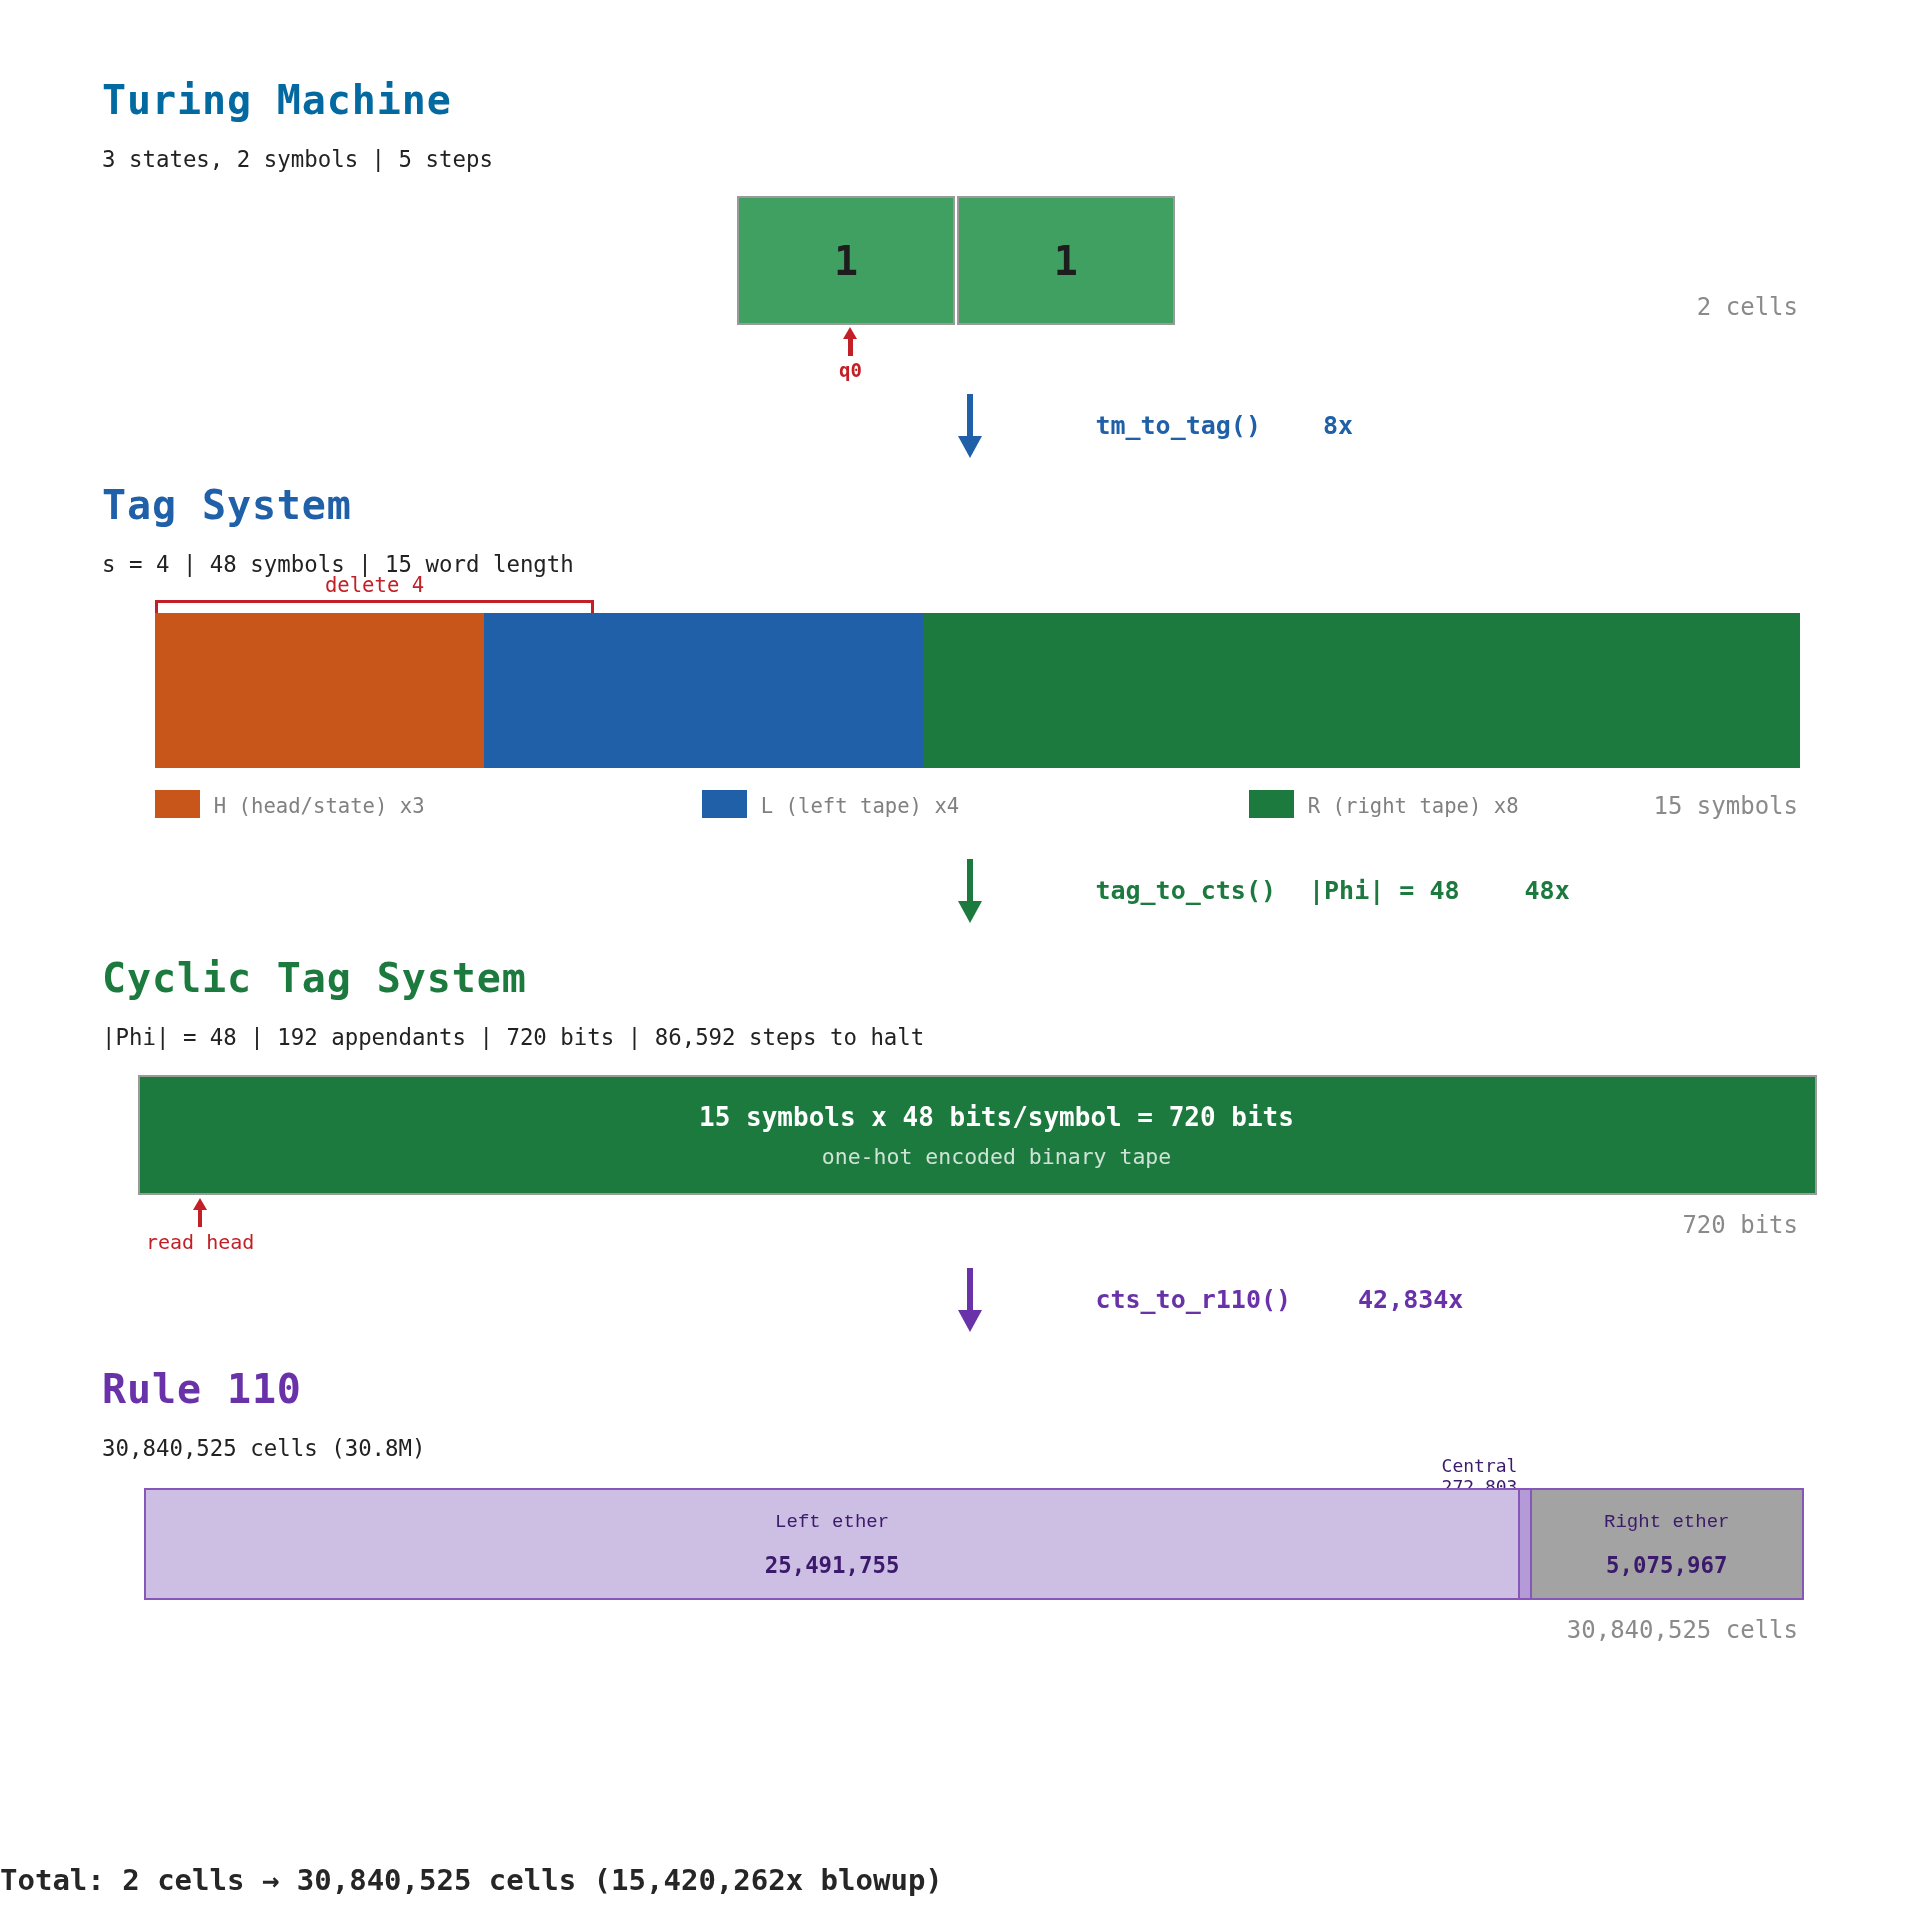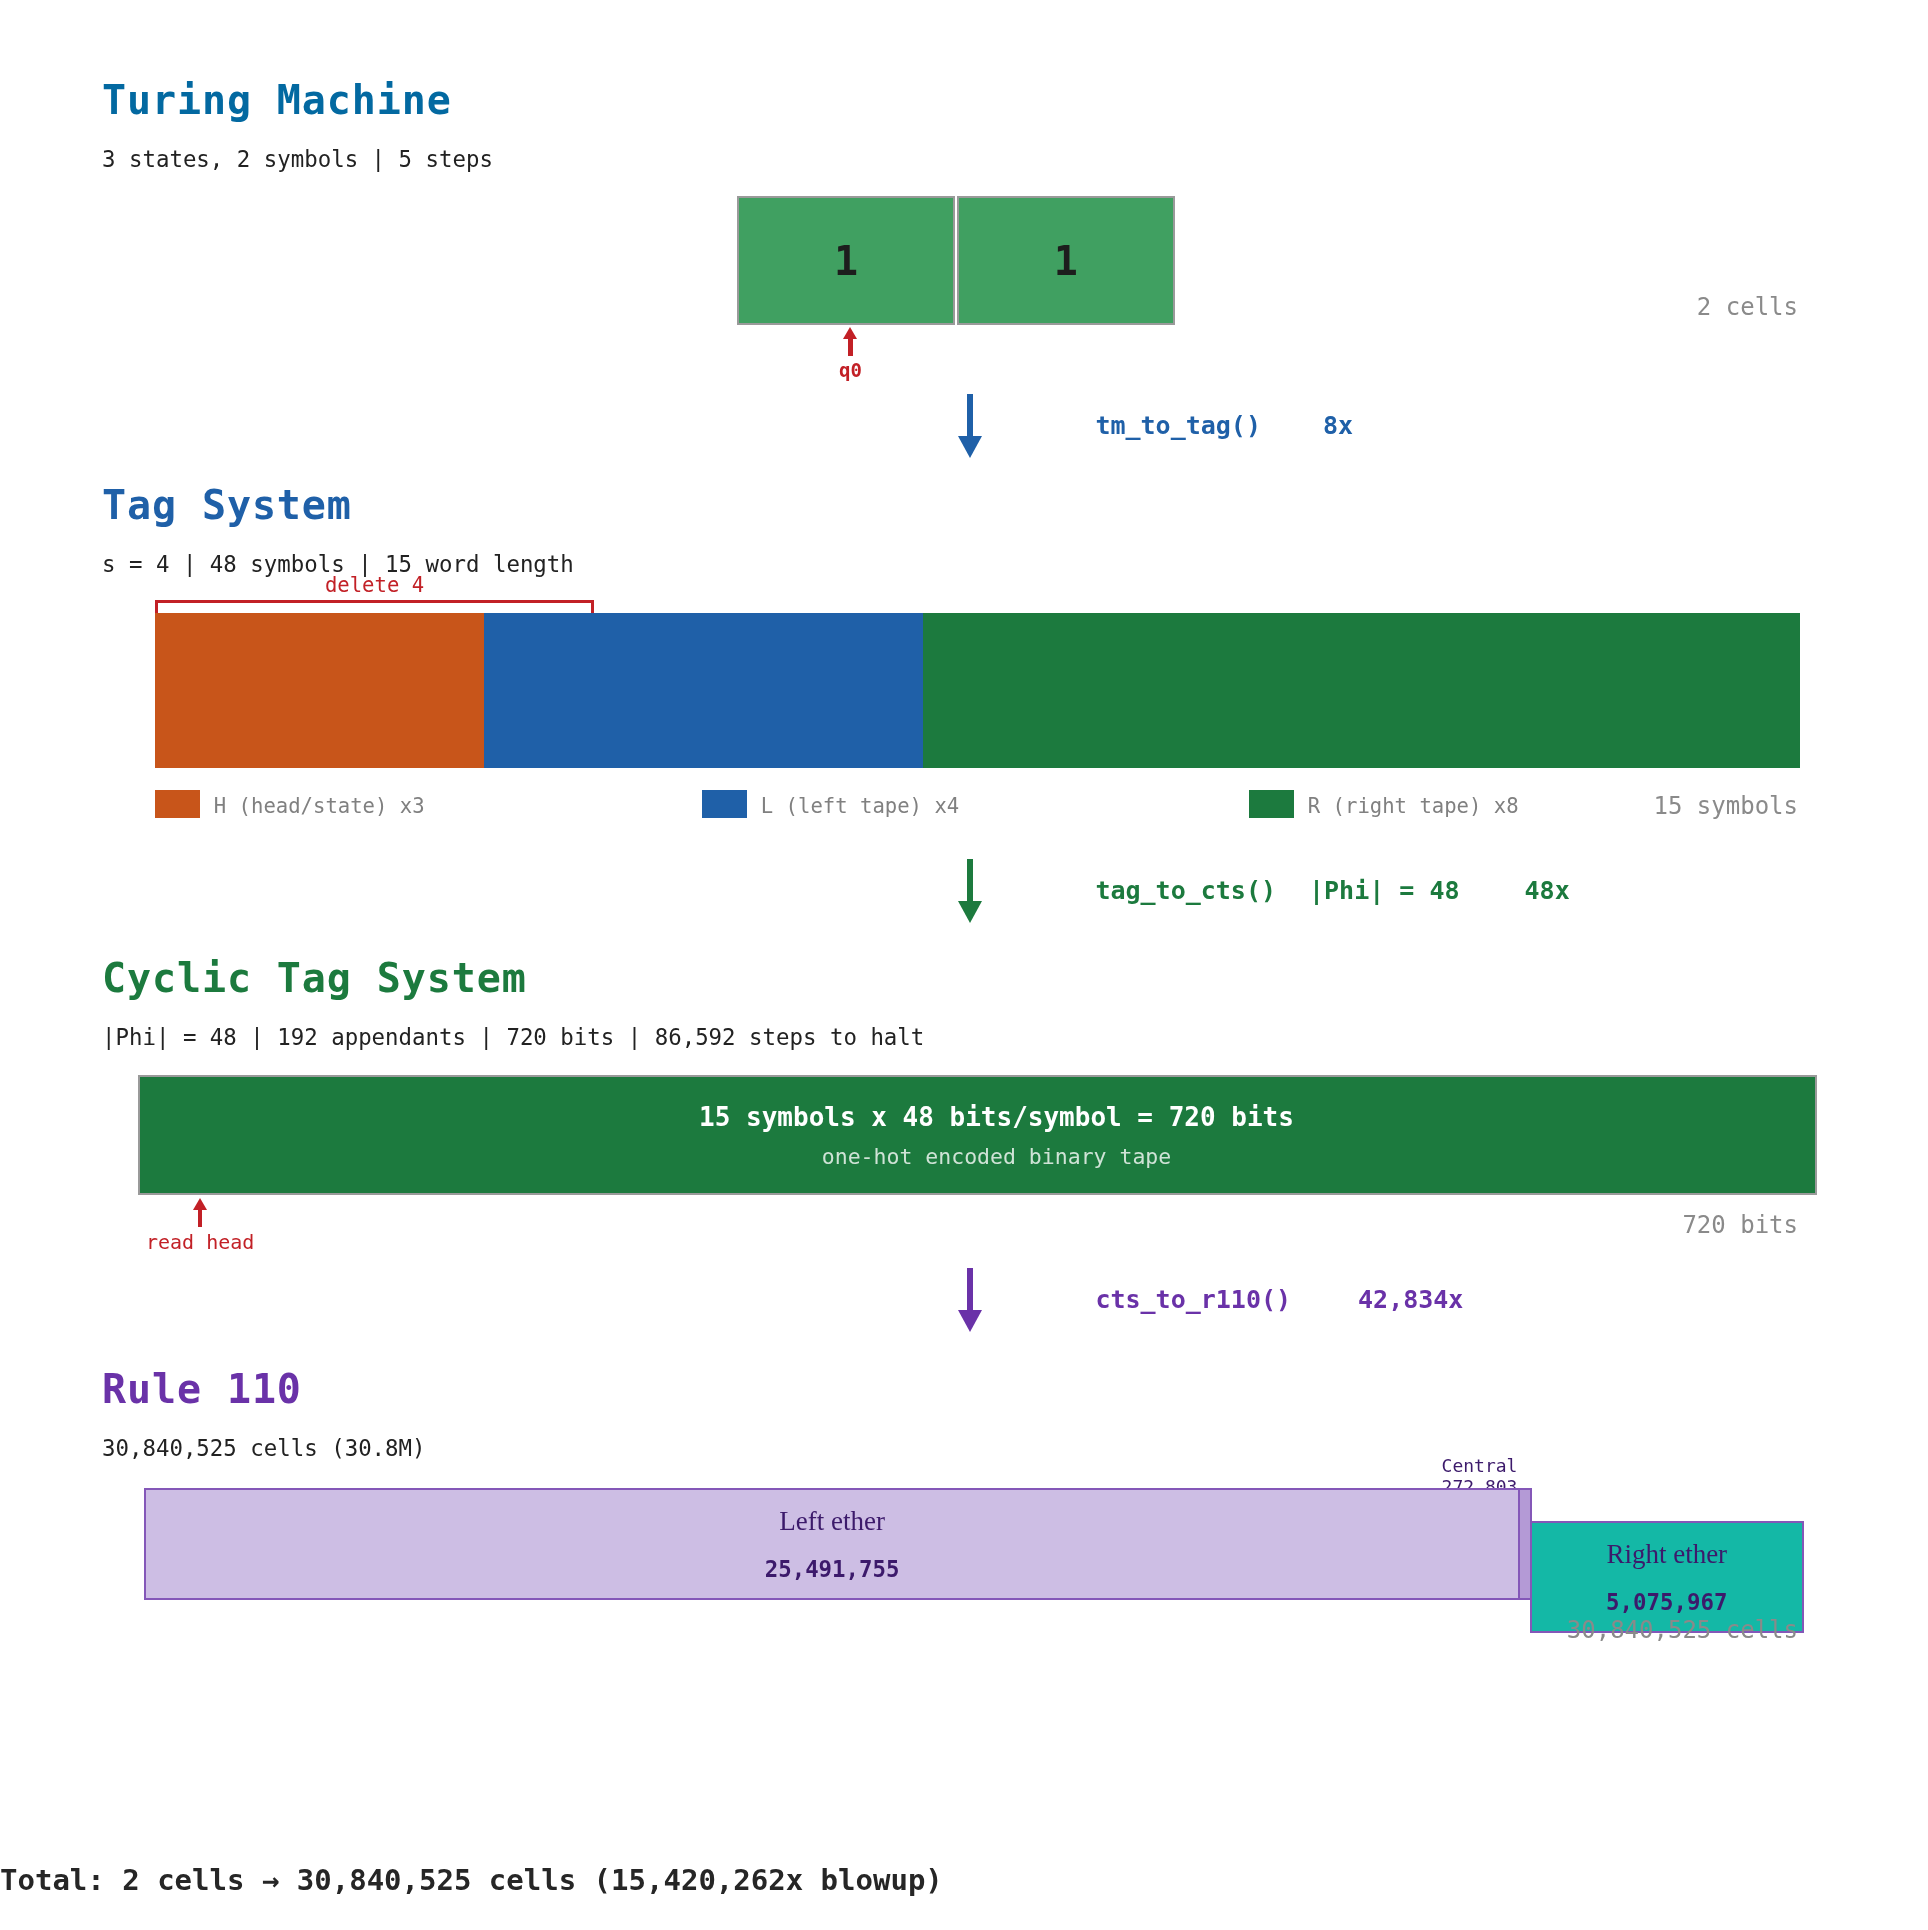--- a/index.html
+++ b/index.html
@@ -228,22 +228,22 @@
     box-sizing: border-box;
     border: 2.6px solid #8457B8;
     display: flex;
     flex-direction: column;
     align-items: center;
     justify-content: center;
     overflow: hidden;
   }
   .r110-seg + .r110-seg { margin-left: -2.6px; }
   .r110-name {
-    font-family: Liberation Serif, serif;
-    font-size: 27px;
+    font-family: Liberation Mono, monospace;
+    font-size: 19px;
     color: #3C1A6B;
     white-space: nowrap;
   }
   .r110-val {
     margin-top: 19px;
     font-family: "DejaVu Sans Mono", monospace;
     font-weight: bold;
     font-size: 22.4px;
     color: #3C1A6B;
     white-space: nowrap;
@@ -369,21 +369,21 @@
     <div>Central</div>
     <div>272,803</div>
   </div>
 
   <div class="r110-bar" id="r110-bar" style="left:144px; top:1488px; width:1665px;">
       <div class="r110-seg" style="width: 82.6567%; background: rgb(205, 190, 228);">
         <div class="r110-name">Left ether</div>
         <div class="r110-val">25,491,755</div>
       </div>
       <div class="r110-seg" style="width: 0.88456%; background: rgb(180, 154, 214);"></div>
-      <div class="r110-seg" style="width: 16.4588%; background: #14b8a6; margin-top: 33px;">
+      <div class="r110-seg" style="width: 16.4588%; background: #a3a3a3;">
         <div class="r110-name">Right ether</div>
         <div class="r110-val">5,075,967</div>
       </div>
     </div>
 
   <div class="size-caption" style="left:1488px; top:1616px; width:310px;">30,840,525 cells</div>
 
   <div class="footer-total" style="left:0; top:1863px;">Total: 2 cells  →  30,840,525 cells  (15,420,262x blowup)</div>
 
 </div>

